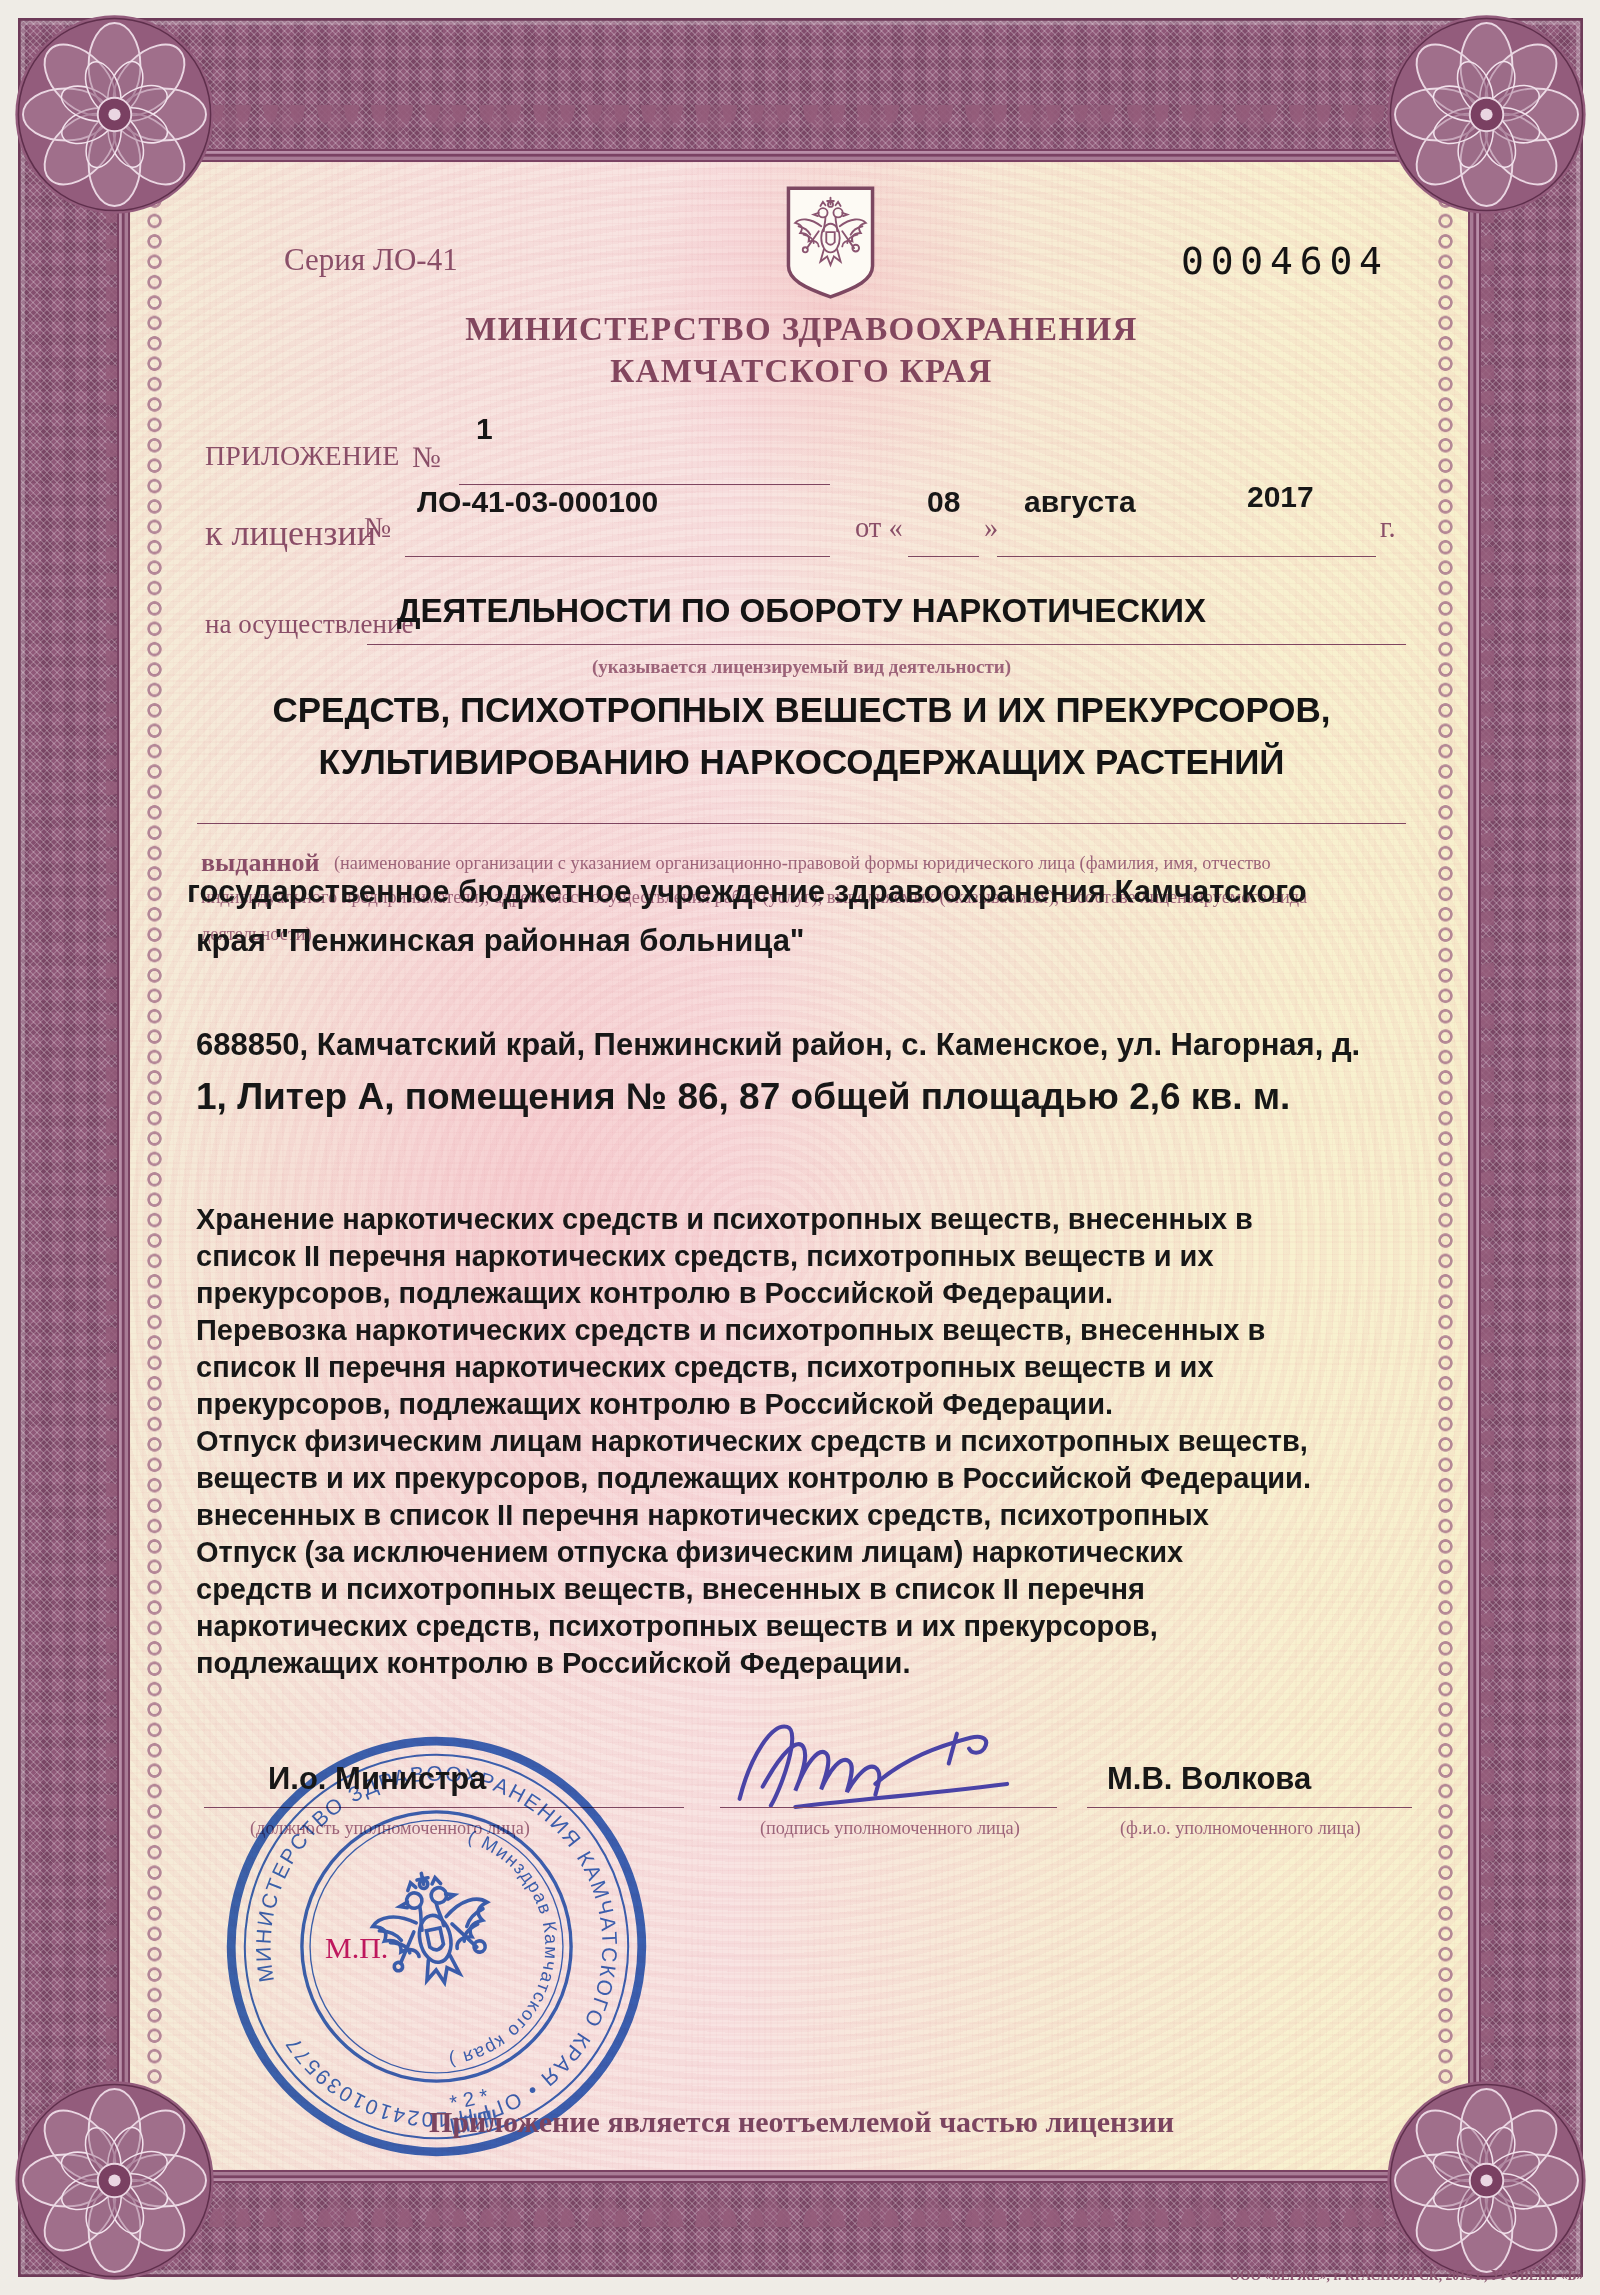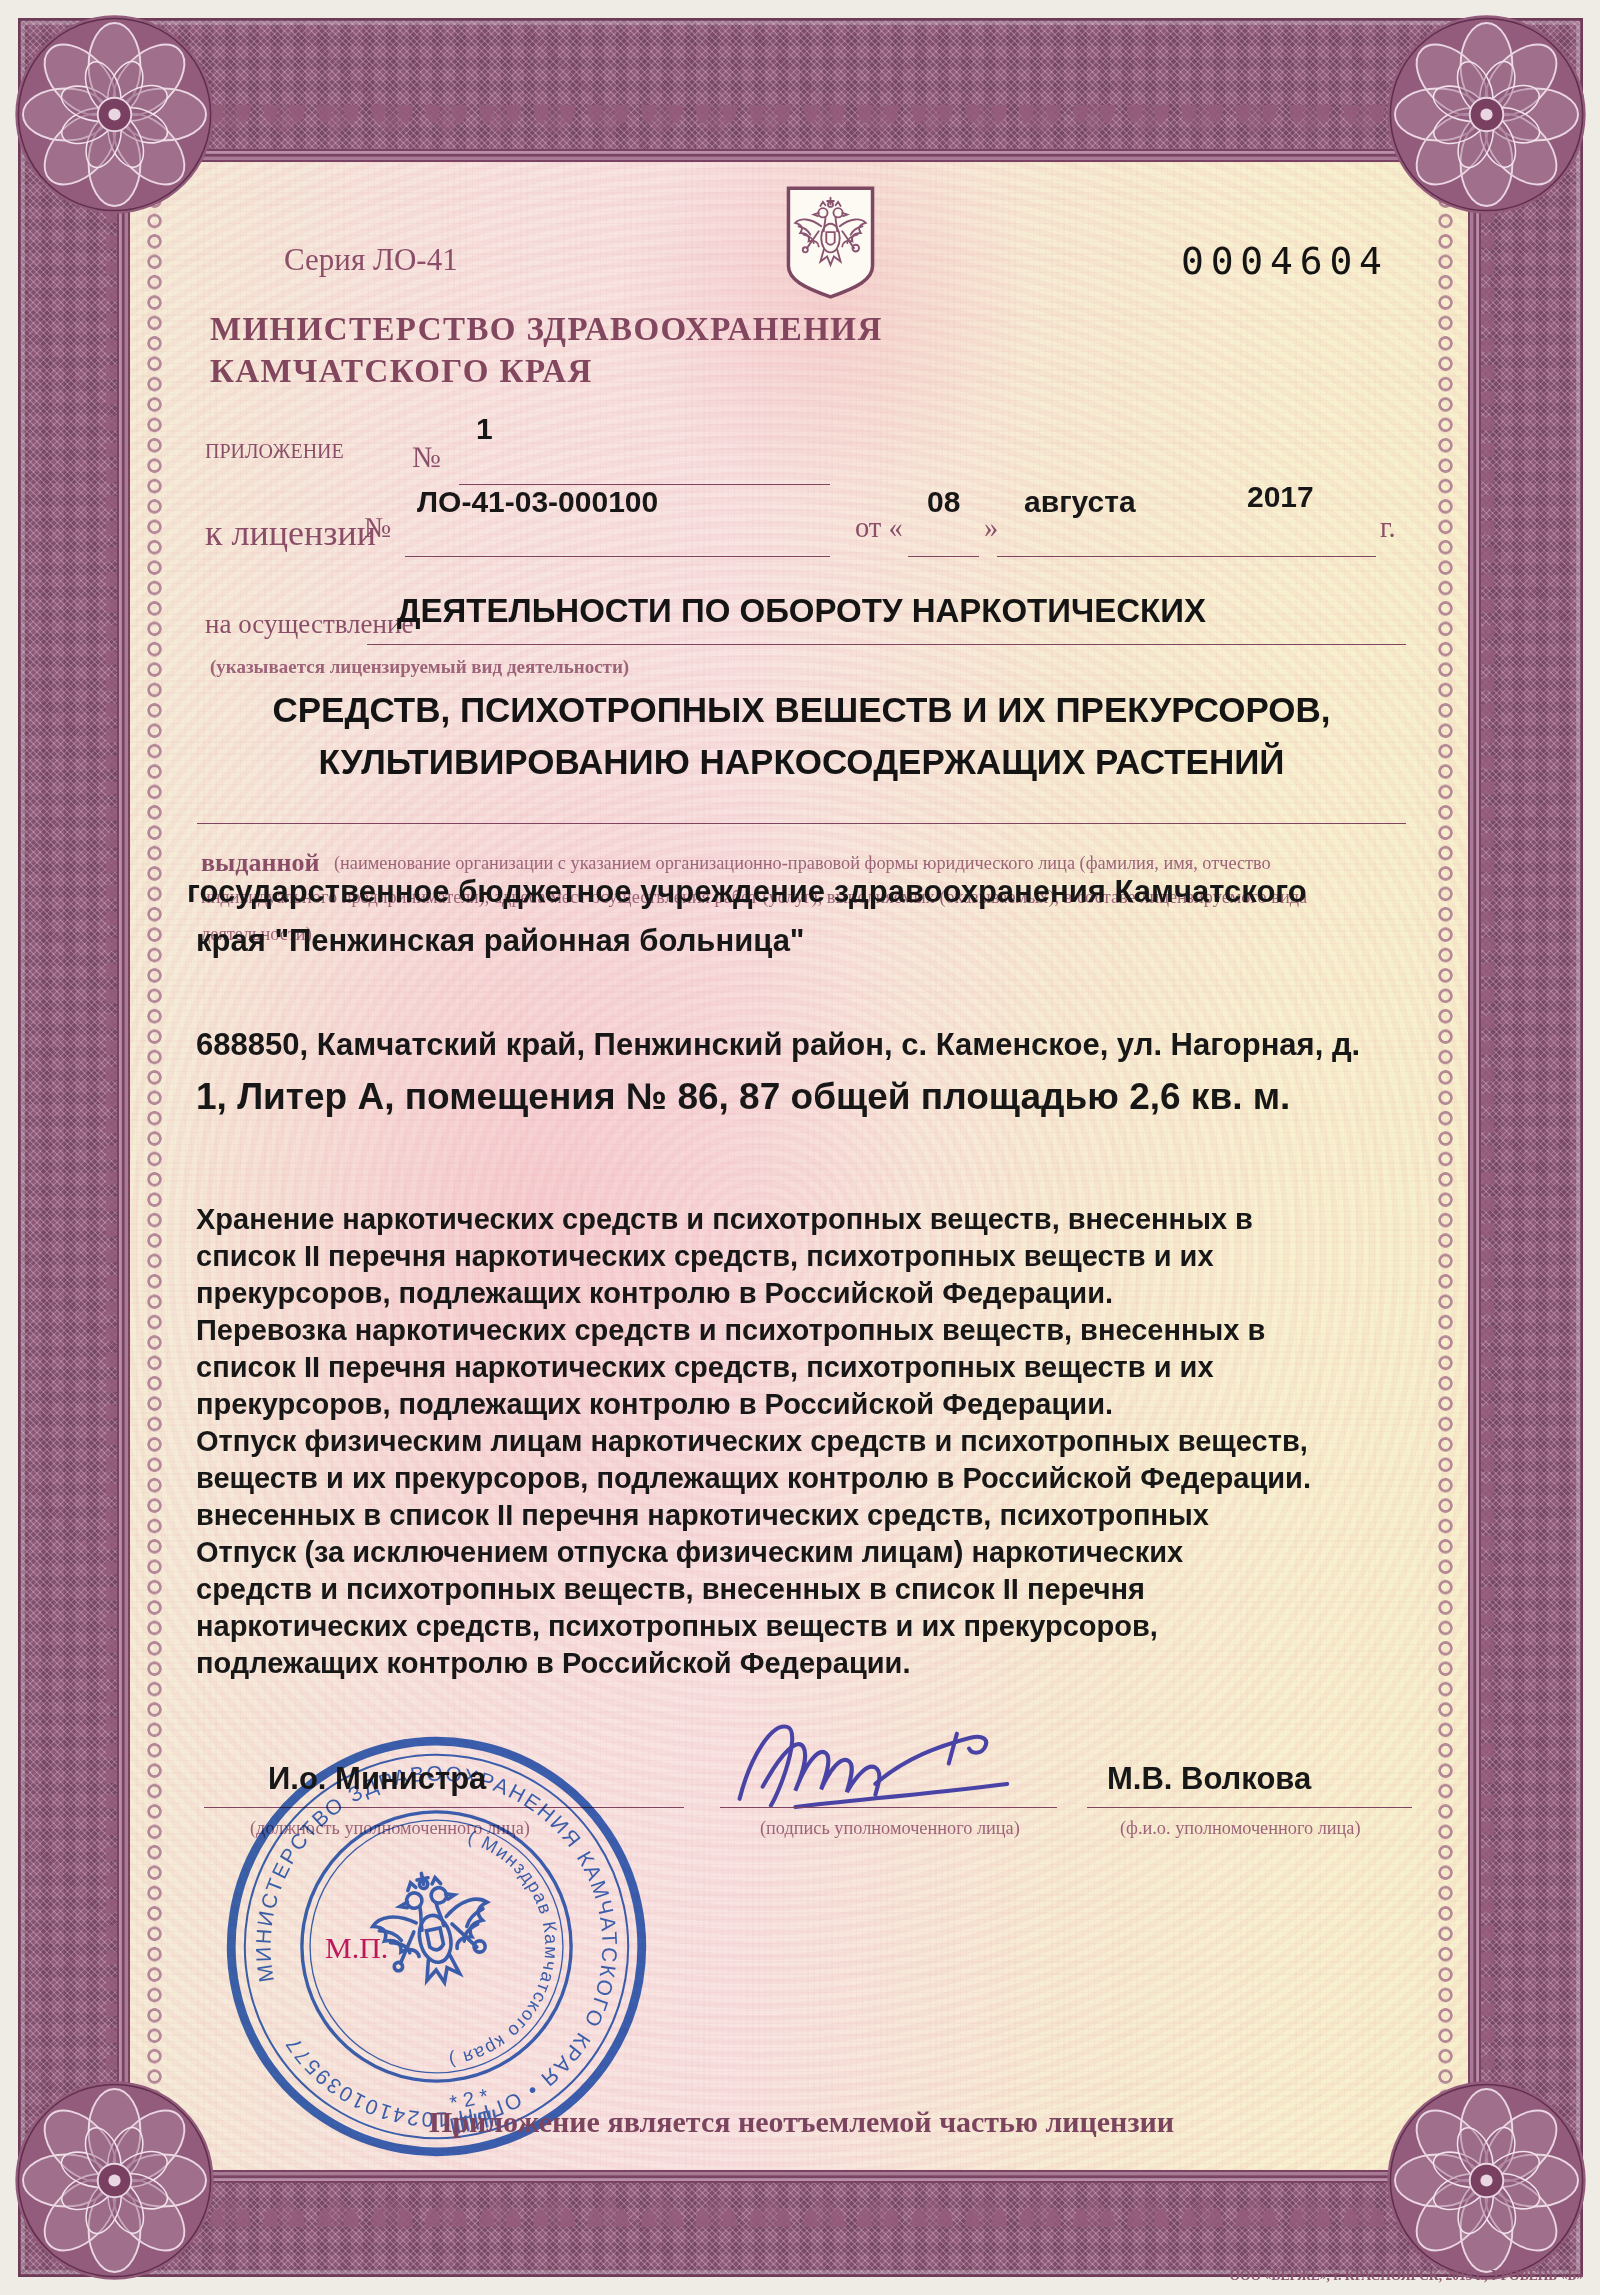--- a/index.html
+++ b/index.html
@@ -41,21 +41,21 @@
   .lace-y{position:absolute;top:170px;bottom:170px;width:27px;
     background-image:radial-gradient(circle 8.8px at 50% 50%, transparent 4.1px, rgba(158,103,131,.75) 4.8px 6.8px, transparent 7.5px);
     background-size:27px 20.4px;background-repeat:repeat-y;}
   .lace-left{left:141px;}.lace-right{left:1432px;}
   .rosette{position:absolute;width:207px;height:207px;}
   
   .lbl{position:absolute;font-family:"Liberation Serif",serif;color:#8a4e68;}
   .cap{position:absolute;font-family:"Liberation Serif",serif;color:#9c6379;font-size:18.3px;white-space:nowrap;}
   .typed{position:absolute;font-family:"Liberation Sans",sans-serif;font-weight:bold;color:#171717;white-space:nowrap;}
   .uline{position:absolute;height:1.4px;background:#7f4560;}
-  .serif-head{position:absolute;left:210px;width:1209px;
+  .serif-head{position:absolute;left:197px;width:1209px;text-align:center;
     font-family:"Liberation Serif",serif;font-weight:bold;color:#82465e;letter-spacing:1.4px;}
   .blackhead{position:absolute;left:197px;width:1209px;text-align:center;
     font-family:"Liberation Sans",sans-serif;font-weight:bold;color:#141414;}
   .serial{position:absolute;left:1181px;top:239px;font-family:"DejaVu Sans Mono",monospace;
     font-size:38px;color:#141414;letter-spacing:6.8px;}
   .perm{position:absolute;left:196px;top:1201px;width:1243px;
     font-family:"Liberation Sans",sans-serif;font-weight:bold;font-size:29px;
     line-height:37px;color:#171717;}
   .footer-note{position:absolute;left:197px;top:2105px;width:1209px;text-align:center;
     font-family:Liberation Serif, serif;font-weight:bold;font-size:30px;color:#7b4560;}
@@ -154,21 +154,21 @@
     <g stroke="#8a5470" fill="none" stroke-width="2.2" stroke-linecap="round">
       <use href="#gerb" xlink:href="#gerb" transform="translate(9,12) scale(0.82)"></use>
     </g>
   </svg>
 
   <div class="serial">0004604</div>
 
   <div class="serif-head" style="top:311px;font-size:33px">МИНИСТЕРСТВО ЗДРАВООХРАНЕНИЯ</div>
   <div class="serif-head" style="top:353px;font-size:33px">КАМЧАТСКОГО КРАЯ</div>
 
-  <div class="lbl" style="left:205px;top:440px;font-size:20px">ПРИЛОЖЕНИЕ</div>
+  <div class="lbl" style="left:205px;top:440px;font-size:28px">ПРИЛОЖЕНИЕ</div>
   <div class="lbl" style="left:412px;top:440px;font-size:30px">№</div>
   <div class="typed" style="left:476px;top:412px;font-size:30px">1</div>
   <div class="uline" style="left:459px;top:484px;width:371px"></div>
 
   <div class="lbl" style="left:205px;top:512px;font-size:36px">к лицензии</div>
   <div class="lbl" style="left:364px;top:512px;font-size:28.5px">№</div>
   <div class="typed" style="left:417px;top:485px;font-size:30px">ЛО-41-03-000100</div>
   <div class="uline" style="left:405px;top:556px;width:425px"></div>
   <div class="lbl" style="left:855px;top:512px;font-size:28.5px">от «</div>
   <div class="typed" style="left:927px;top:485px;font-size:30px">08</div>

